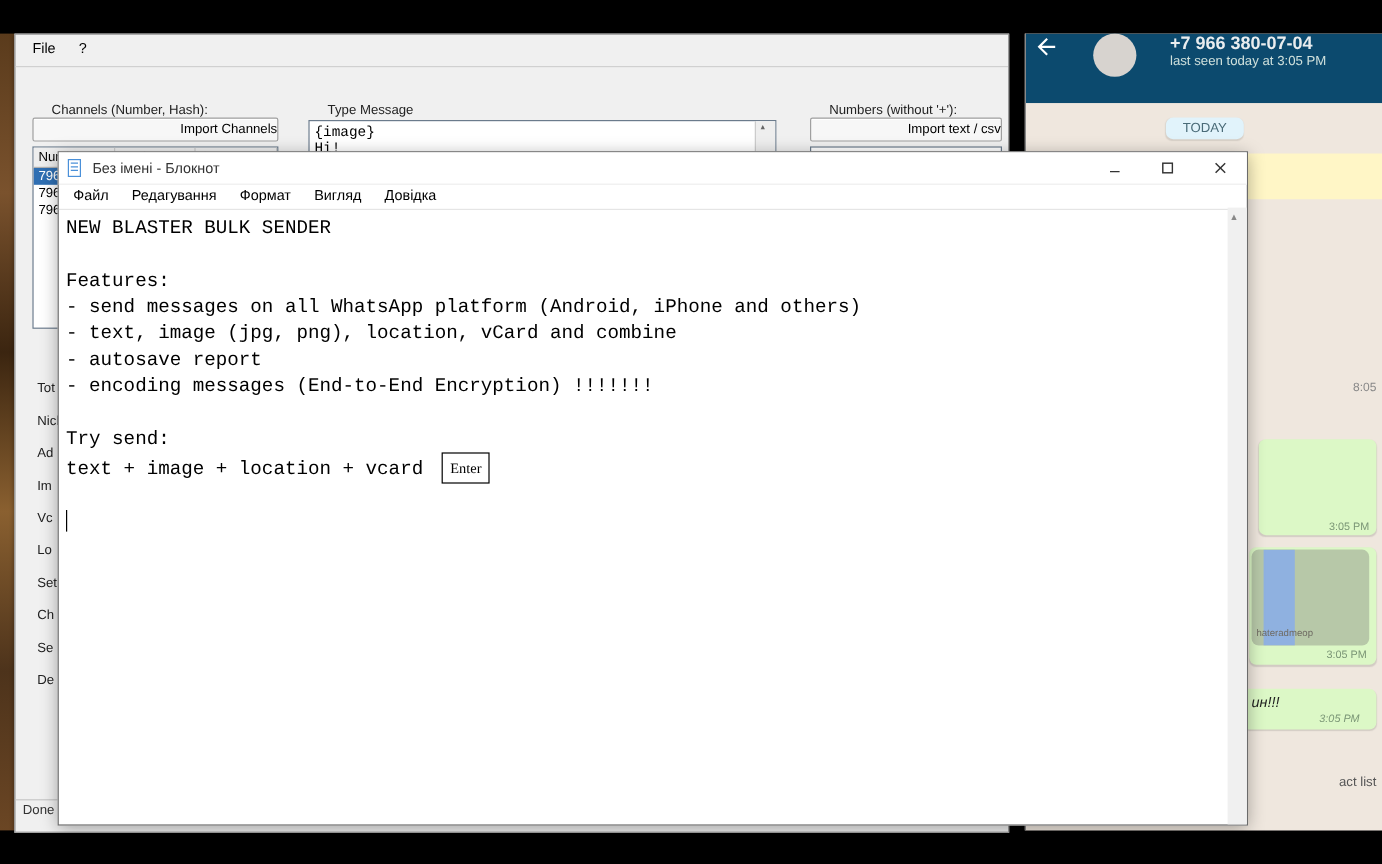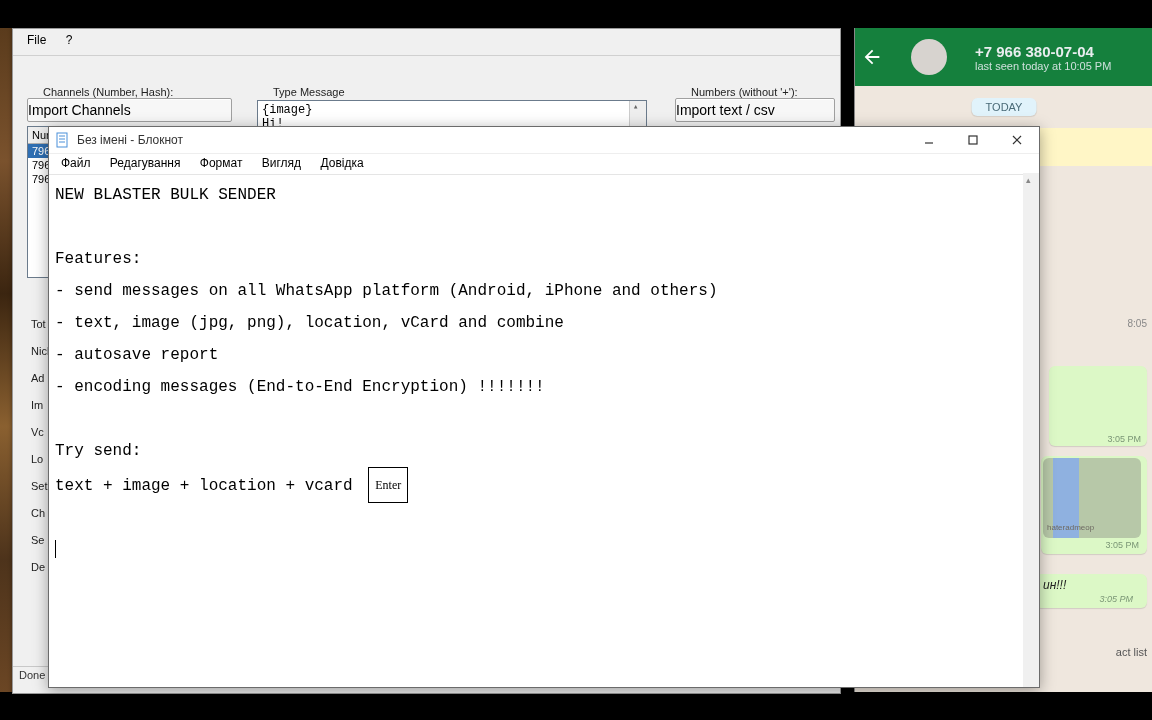--- a/index.html
+++ b/index.html
@@ -5,38 +5,38 @@
 html,body{margin:0;padding:0;width:1152px;height:720px;overflow:hidden;font-family:Tahoma,Arial,sans-serif;font-size:12px;background:#000;}
 .stage{position:relative;width:1152px;height:720px;background:#000;}
 .bgstrip{position:absolute;left:0;top:28px;width:12px;height:664px;background:linear-gradient(180deg,#5a3b1c,#7a522d 20%,#3b2510 40%,#8a6030 60%,#4d331b 80%,#6b4624);}
 
 .mainwin{position:absolute;left:12px;top:28px;width:827px;height:664px;background:#f0f0f0;border:1px solid #9a9a9a;box-shadow:0 0 4px rgba(0,0,0,.4);}
 .menubar{height:22px;border-bottom:1px solid #d0d0d0;padding:2px 6px;}
 .menubar span{display:inline-block;padding:2px 8px;cursor:default;}
 .section-label{font-size:11px;color:#222;margin-left:16px;}
 .main-body{position:relative;padding:4px 10px;}
 .channels{position:absolute;left:14px;top:30px;width:205px;}
-.btn{background:#f7f7f7;border:1px solid #a0a0a0;border-radius:2px;text-align:left;padding:3px 0;font-size:14px;cursor:default;box-shadow:inset 0 1px 0 #fff;}
+.btn{background:#f7f7f7;border:1px solid #a0a0a0;border-radius:2px;text-align:right;padding:3px 0;font-size:11px;cursor:default;box-shadow:inset 0 1px 0 #fff;}
 .grid{margin-top:4px;border:1px solid #6b7b8c;background:#fff;height:150px;overflow:hidden;}
 .grid-head{display:flex;background:#eee;border-bottom:1px solid #b0b0b0;}
 .grid-head div{flex:1;border-right:1px solid #ccc;padding:2px 4px;font-size:11px;}
 .row{display:flex;font-size:11px;}
 .row div{flex:1;border-right:1px solid #eee;padding:1px 4px;}
 .row.sel{background:#2f6fb3;color:#fff;}
 .typemsg{position:absolute;left:244px;top:30px;width:390px;}
 .msgbox{margin-top:2px;border:1px solid #6b7b8c;background:#fff;height:60px;padding:2px 4px;font-family:'Courier New',monospace;font-size:12px;position:relative;}
 .msgbox .scroll{position:absolute;right:0;top:0;width:16px;height:100%;background:#eee;border-left:1px solid #ccc;}
 .msgbox .scroll:before{content:'▴';position:absolute;top:0;left:3px;font-size:9px;color:#666;}
 .numbers{position:absolute;left:662px;top:30px;width:160px;}
 .numin{margin-top:4px;border:1px solid #6b7b8c;background:#fff;height:16px;}
 .leftlabels{position:absolute;left:18px;top:255px;font-size:11px;color:#222;line-height:27px;}
 .done{position:absolute;left:0;bottom:0;height:22px;width:100%;border-top:1px solid #c8c8c8;padding:2px 6px;font-size:11px;color:#333;}
 
 .wa{position:absolute;left:854px;top:28px;width:298px;height:664px;background:#e5ddd5;border-left:1px solid #888;overflow:hidden;}
-.wa-head{height:58px;background:#15803d;color:#e9edef;display:flex;align-items:center;padding:0 6px;gap:20px;}
+.wa-head{height:58px;background:#0c4a6e;color:#e9edef;display:flex;padding:0 6px;gap:20px;}
 .wa-back{width:22px;height:22px;cursor:default;}
 .avatar{width:36px;height:36px;border-radius:50%;background:#d7d3cf;margin:0 8px;}
 .wa-info{flex:1;}
 .wa-name{font-size:15px;font-weight:600;}
 .wa-status{font-size:11px;color:#cfe0dc;}
 .wa-body{position:relative;height:calc(100% - 58px);background:#efe7de;}
 .today{position:absolute;left:50%;top:12px;transform:translateX(-50%);background:#e1f3fb;border-radius:6px;padding:3px 14px;font-size:11px;color:#4a6b78;box-shadow:0 1px 1px rgba(0,0,0,.1);}
 .enc{position:absolute;left:12px;top:42px;right:0;background:#fff6c6;border-radius:6px 0 0 6px;padding:6px 8px;font-size:10px;color:#8a7b32;line-height:1.3;}
 .wa-icon{position:absolute;left:12px;top:96px;width:110px;height:110px;background:#58c24a;border-radius:22px;display:flex;align-items:center;justify-content:center;}
 .wa-icon svg{width:72px;height:72px;}
@@ -52,21 +52,21 @@
 .timein{font-size:9px;color:#7b9676;text-align:right;padding:2px 6px;}
 
 .notepad{position:absolute;left:48px;top:126px;width:990px;height:560px;background:#fff;border:1px solid #6b6b6b;box-shadow:0 3px 14px rgba(0,0,0,.35);}
 .np-title{height:26px;display:flex;align-items:center;background:#fff;border-bottom:1px solid #eee;}
 .np-ico{width:16px;height:16px;margin:0 6px;}
 .np-title-text{font-size:12px;color:#333;flex:1;}
 .np-ctrls{display:flex;}
 .np-ctrl{width:44px;height:26px;display:flex;align-items:center;justify-content:center;cursor:default;}
 .np-menu{height:20px;border-bottom:1px solid #e5e5e5;padding:0 4px;font-size:12px;}
 .np-menu span{display:inline-block;padding:2px 8px;cursor:default;}
-.np-body{position:relative;padding:4px 6px;font-family:Consolas,'Courier New',monospace;font-size:16px;line-height:32px;color:#000;white-space:pre;}
+.np-body{position:relative;padding:4px 6px;font-family:Consolas,'Courier New',monospace;font-size:16px;line-height:22px;color:#000;white-space:pre;}
 .enter{display:inline-block;border:1.5px solid #000;padding:1px 6px;font-family:Tahoma;font-size:12px;margin-left:6px;vertical-align:1px;}
 .caret{display:inline-block;width:1px;height:18px;background:#000;vertical-align:-3px;}
 .np-scroll{position:absolute;right:0;top:46px;width:16px;bottom:0;background:#f0f0f0;}
 .np-scroll:before{content:'▴';position:absolute;top:2px;left:3px;font-size:9px;color:#888;}
 </style>
 </head>
 <body>
 
 <div class="stage">
   <div class="bgstrip"></div>
@@ -140,21 +140,21 @@
   <div class="wa">
     <div class="wa-head">
       <div class="wa-back">
         <svg viewBox="0 0 24 24" fill="#fff">
             <path d="M20 11H7.8l5.6-5.6L12 4l-8 8 8 8 1.4-1.4L7.8 13H20z"></path>
           </svg>
       </div>
       <div class="avatar"></div>
       <div class="wa-info">
         <div class="wa-name">+7 966 380-07-04</div>
-        <div class="wa-status">last seen today at 10:05 PM</div>
+        <div class="wa-status">last seen today at 3:05 PM</div>
       </div>
     </div>
     <div class="wa-body">
       <div class="today">TODAY</div>
       <div class="enc" style="white-space:pre-line">chat and calls are no
 ption. Tap for more in</div>
 
       <div class="wa-icon">
         <svg viewBox="0 0 32 32">
             <path fill="#fff" d="M16 3C9.4 3 4 8.4 4 15c0 2.3.7 4.5 1.9 6.4L4 29l7.8-1.8c1.9 1 4 1.6 6.2 1.6 6.6 0 12-5.4 12-12S22.6 3 16 3zm6.9 16.8c-.3.8-1.6 1.5-2.3 1.6-.6.1-1.3.1-2.1-.1-.5-.2-1.1-.4-1.9-.7-3.3-1.4-5.4-4.7-5.6-4.9-.2-.2-1.3-1.8-1.3-3.4 0-1.6.8-2.4 1.1-2.7.3-.3.6-.4.8-.4h.6c.2 0 .5 0 .7.5.3.7.9 2.3.9 2.5.1.2.1.4 0 .6-.1.2-.2.4-.4.6-.2.2-.4.5-.5.6-.2.2-.4.4-.2.8.2.4 1 1.6 2.1 2.6 1.4 1.3 2.6 1.7 3 1.9.4.2.6.2.8-.1.2-.2.9-1.1 1.2-1.4.2-.4.5-.3.8-.2.3.1 2 .9 2.3 1.1.3.2.6.3.6.4.2.1.2.7-.1 1.6z"></path>

